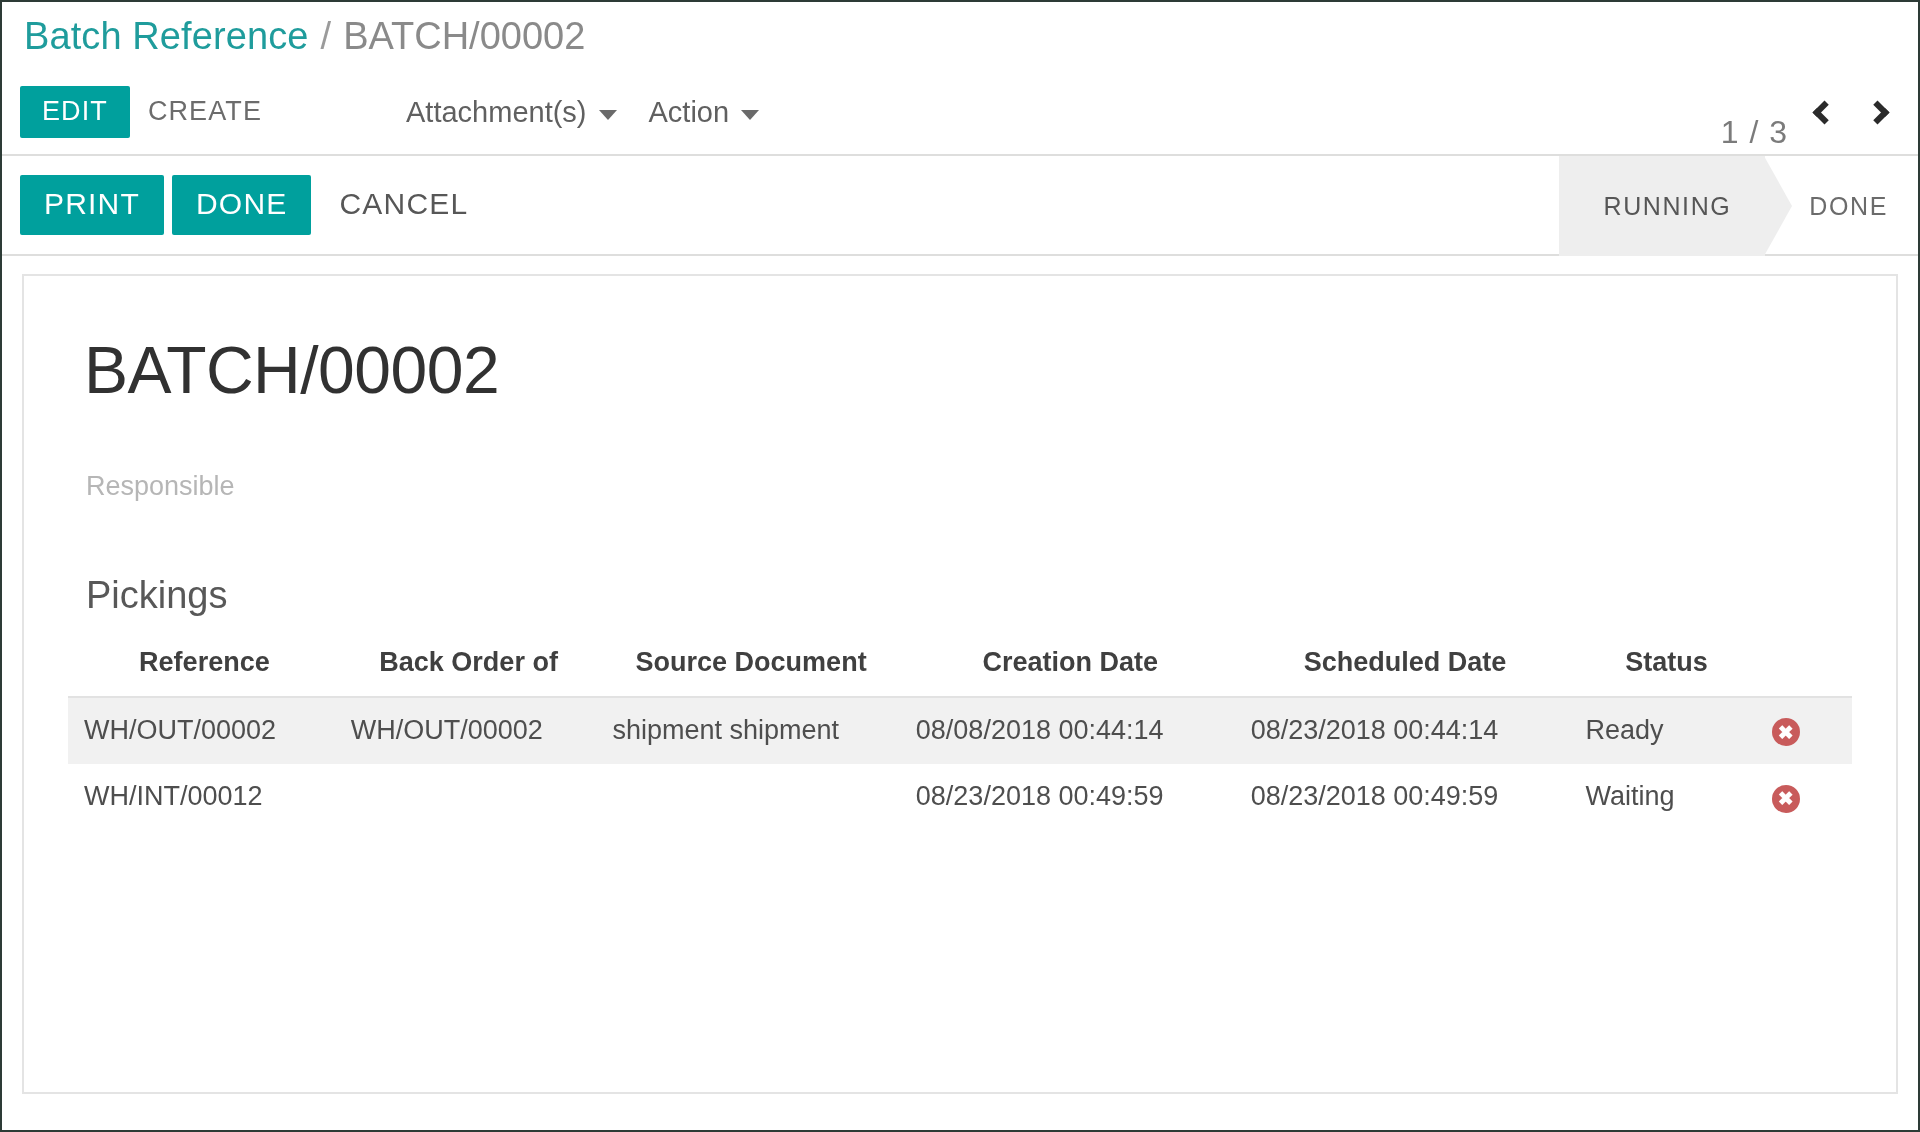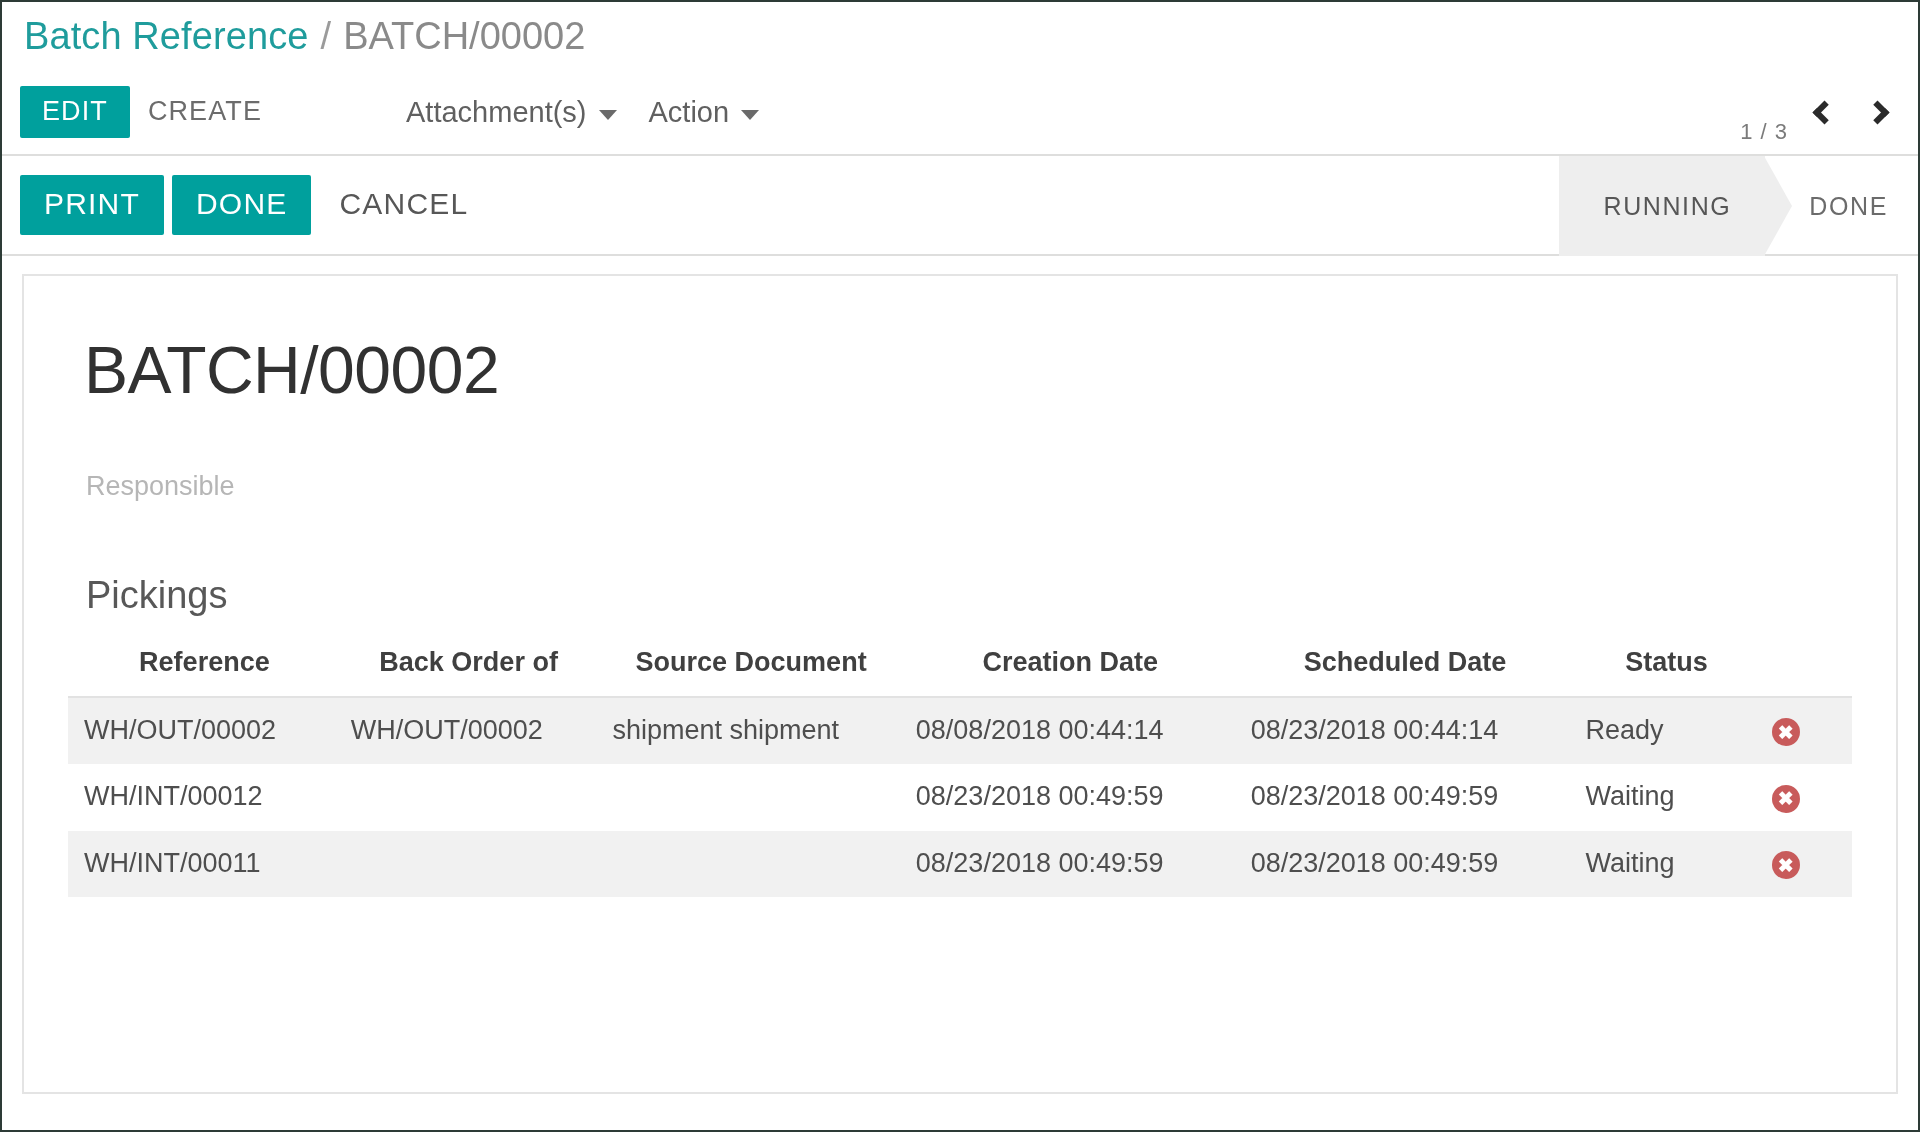--- a/index.html
+++ b/index.html
@@ -99,21 +99,21 @@
     margin-top: 5px;
   }
   .cp-right {
     margin-left: auto;
     display: flex;
     align-items: center;
     gap: 20px;
     padding-right: 8px;
   }
   .pager-count {
-    font-size: 22px;
+    font-size: 32px;
     color: #7b7b7b;
     letter-spacing: 1px;
     margin-top: 40px;
   }
   .pager-btn {
     background: transparent;
     border: none;
     cursor: pointer;
     padding: 4px 8px;
     display: flex;
@@ -368,30 +368,19 @@
             <td>WH/INT/00012</td>
             <td></td>
             <td></td>
             <td>08/23/2018 00:49:59</td>
             <td>08/23/2018 00:49:59</td>
             <td>Waiting</td>
             <td class="cell-del">
               <span class="del-icon">✖</span>
             </td>
           </tr>
-          <tr class="odd">
-            <td>WH/INT/00011</td>
-            <td></td>
-            <td></td>
-            <td>08/23/2018 00:49:59</td>
-            <td>08/23/2018 00:49:59</td>
-            <td>Waiting</td>
-            <td class="cell-del">
-              <span class="del-icon">✖</span>
-            </td>
-          </tr>
         </tbody>
       </table>
 
     </div>
   </div>
 
 </div>
 
 </body></html>

